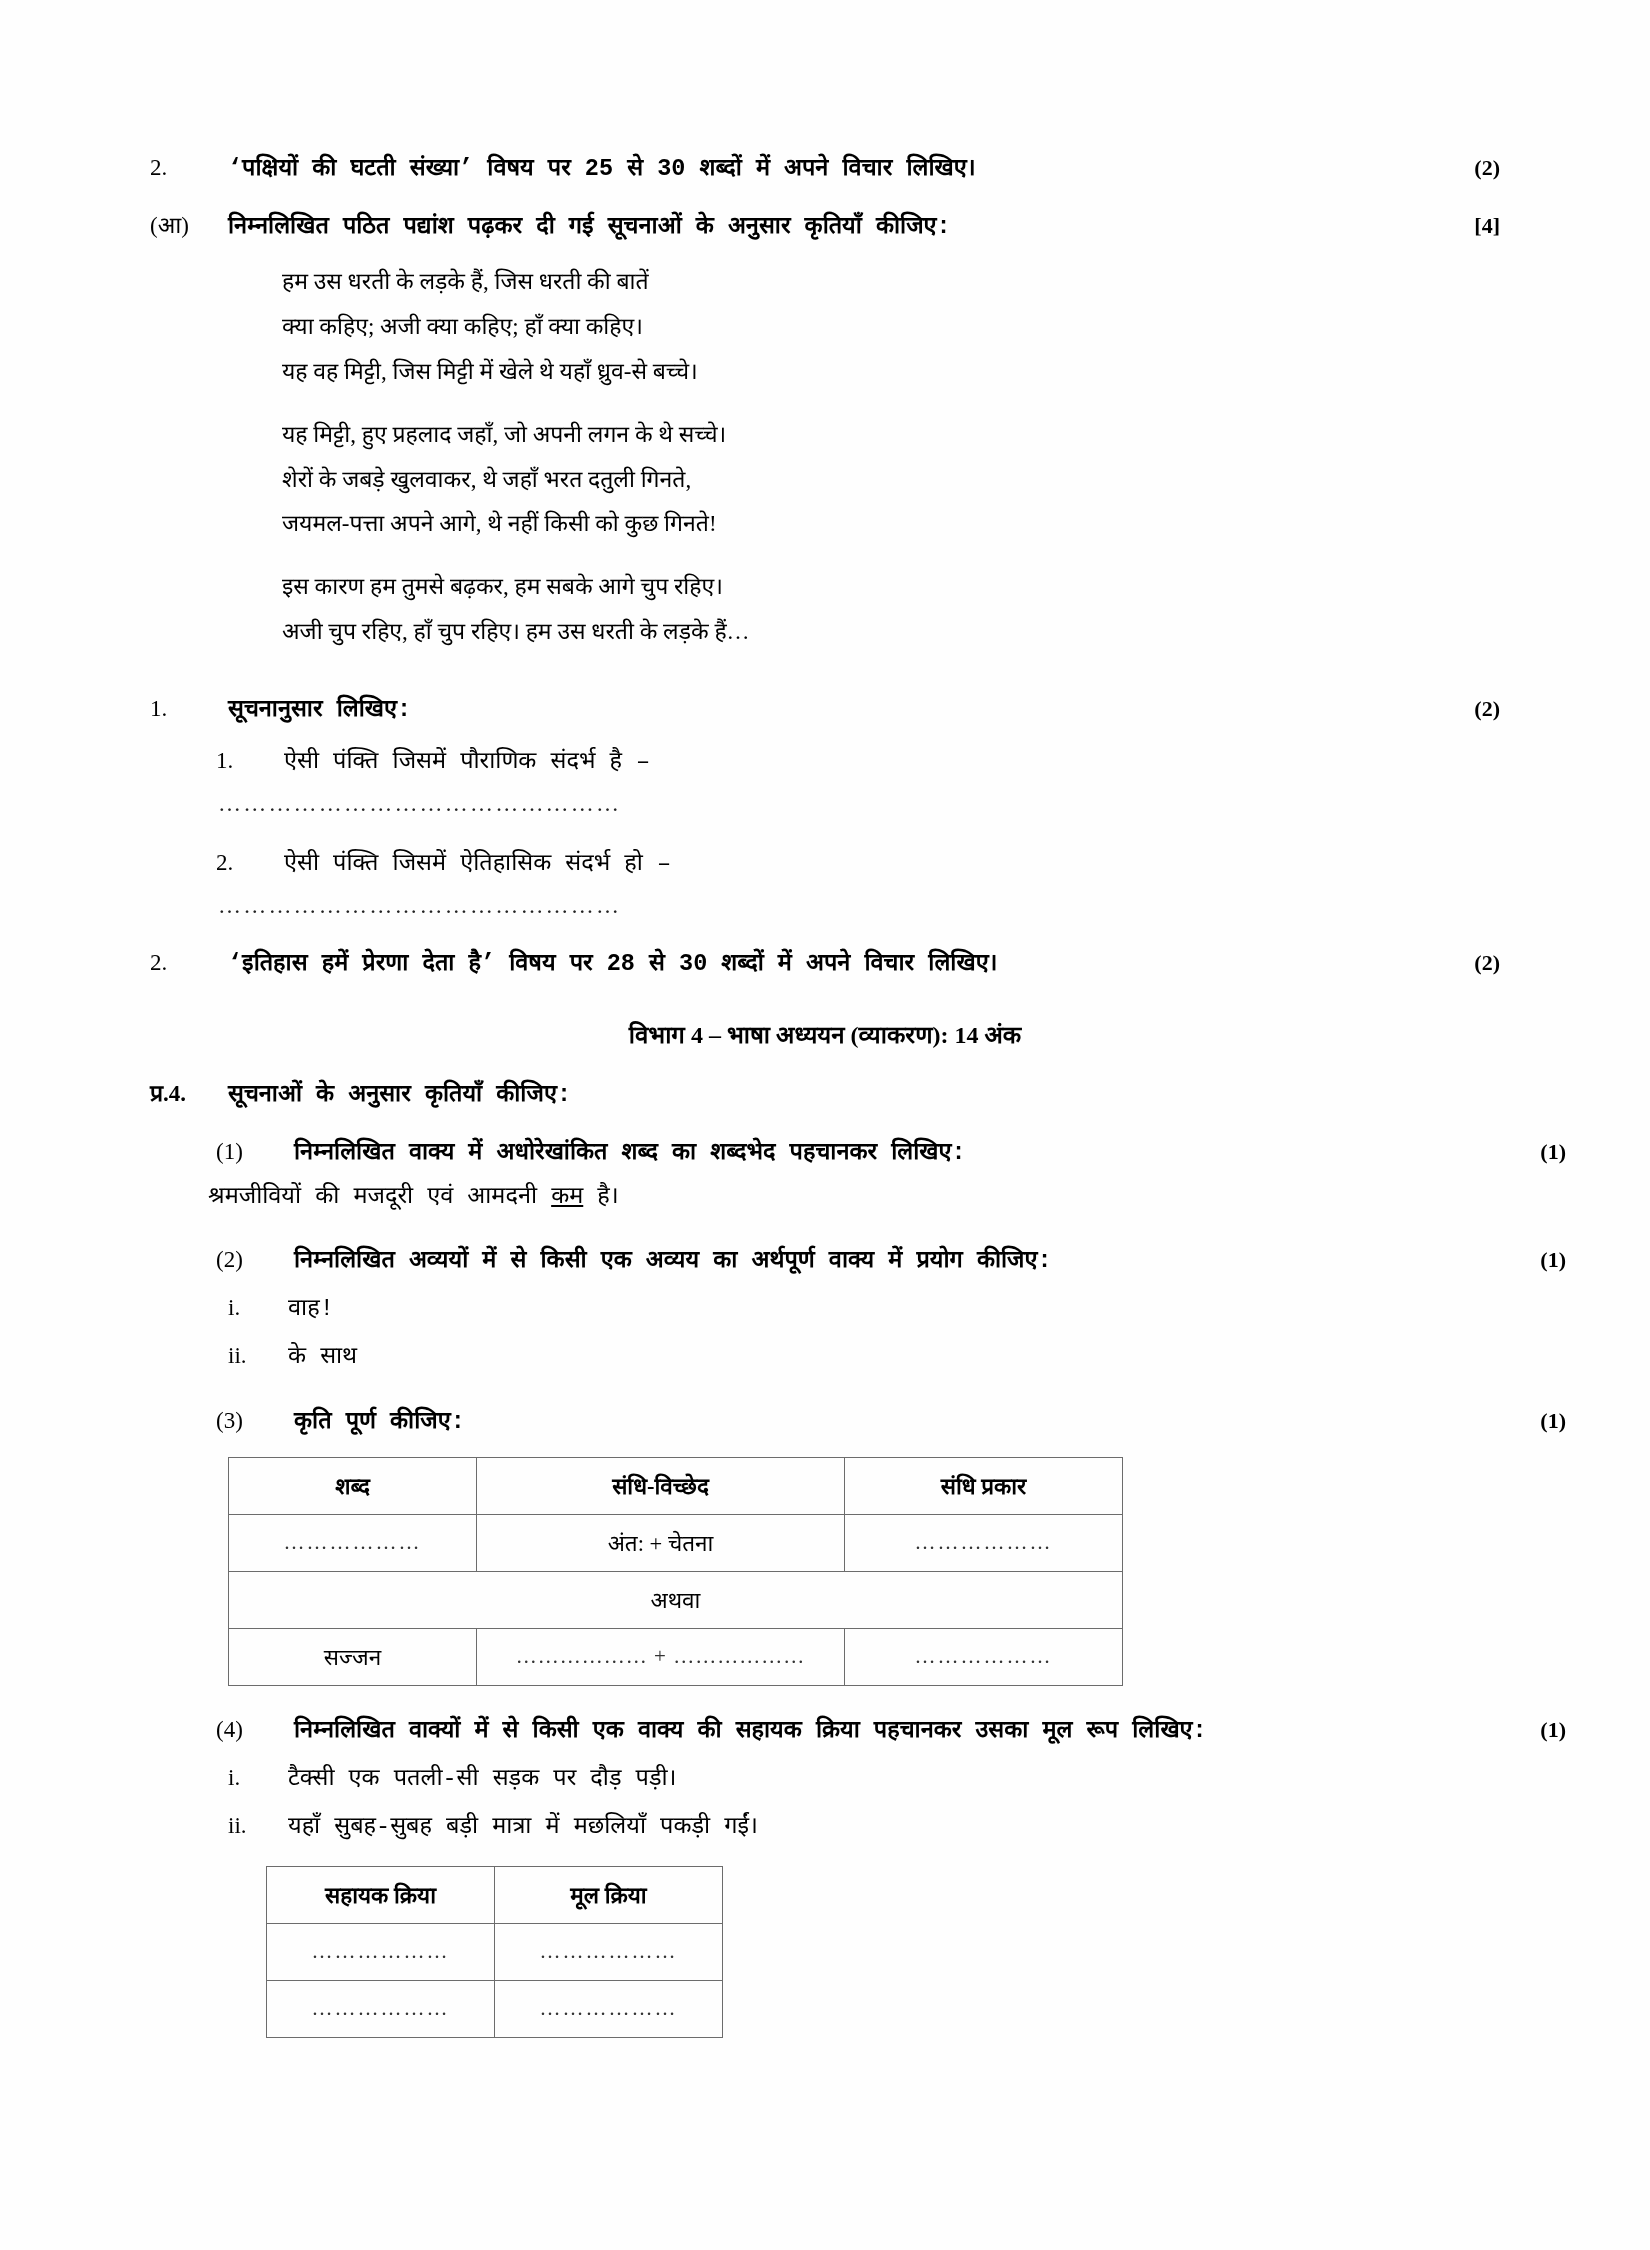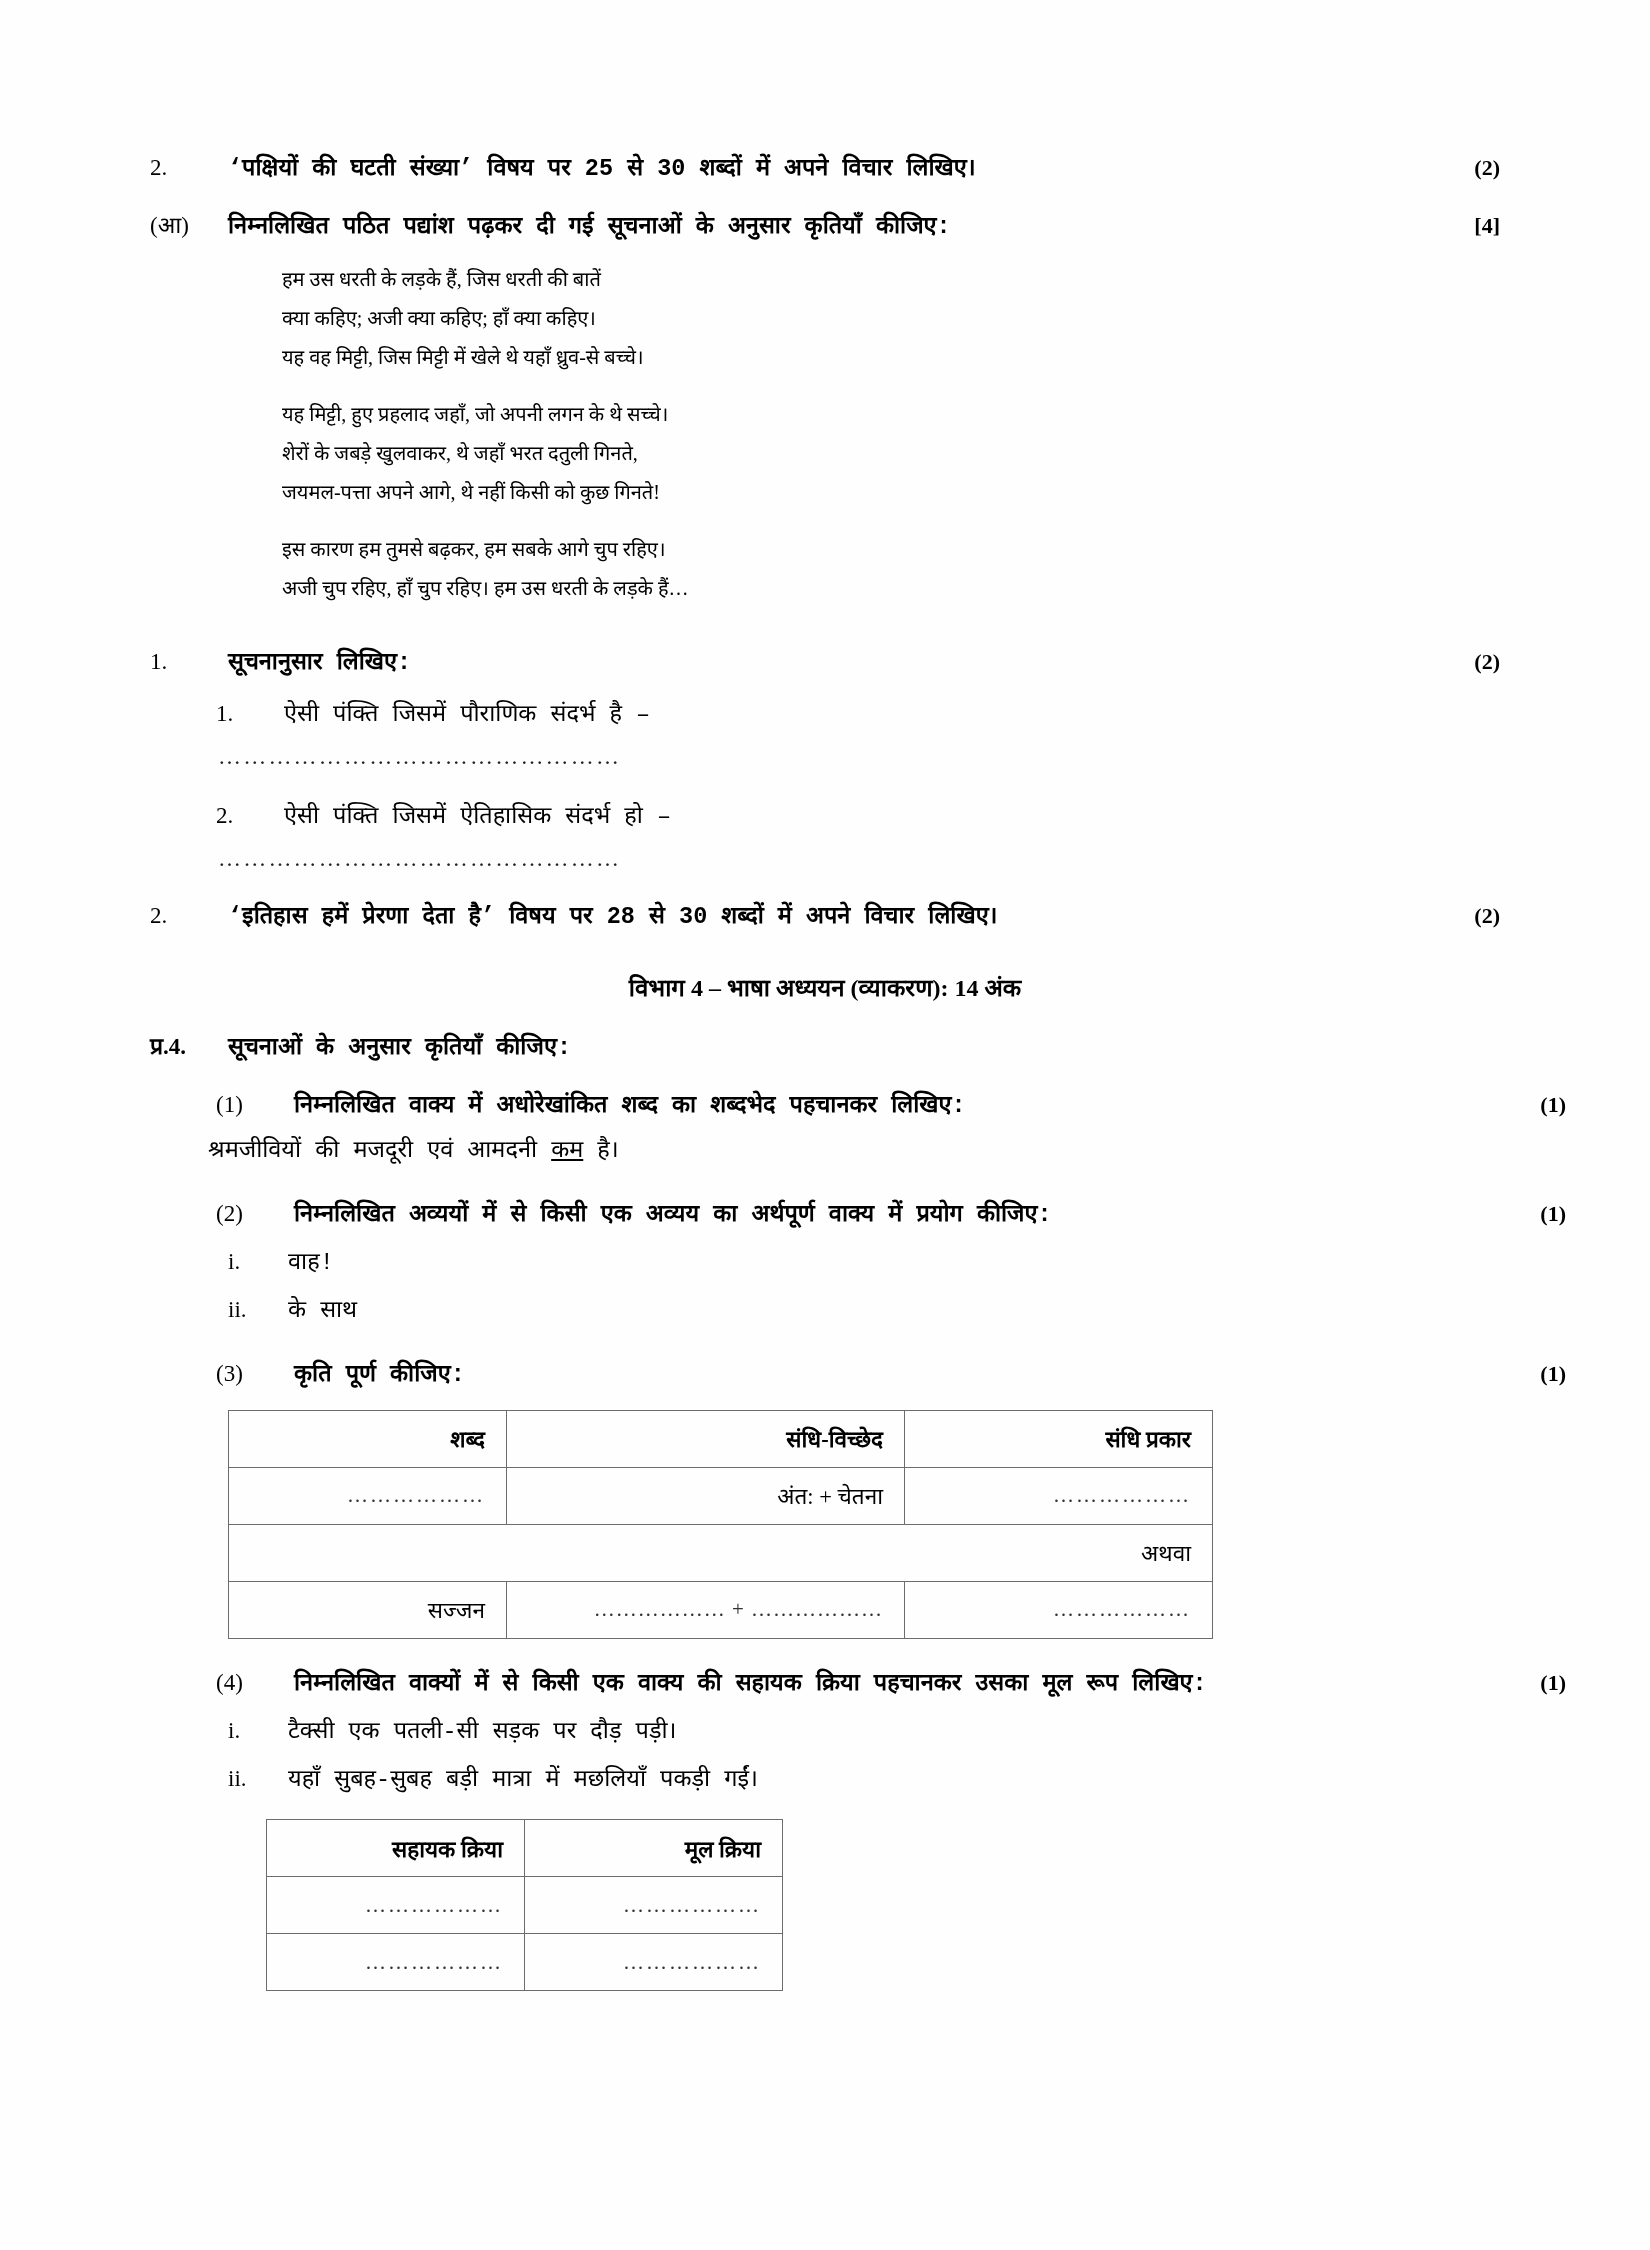--- a/index.html
+++ b/index.html
@@ -64,21 +64,21 @@
     font-size: 22px;
     font-weight: bold;
     line-height: 1.62;
   }
   .bold { font-weight: bold; }
   .u { text-decoration: underline; }
 
   
   .poem {
     margin: 14px 0 10px 132px;
-    font-size: 20px;
+    font-size: 23px;
     line-height: 1.95;
   }
   .poem .stanza { margin-bottom: 18px; }
   .poem .stanza:last-child { margin-bottom: 0; }
 
   
   .subrow {
     display: flex;
     align-items: flex-start;
     margin-left: 66px;
@@ -107,23 +107,23 @@
   }
 
   
   table.grid {
     border-collapse: collapse;
     font-size: 22.5px;
     table-layout: fixed;
   }
   table.grid td, table.grid th {
     border: 1.6px solid #6c6c6c;
-    text-align: right;
+    text-align: center;
     vertical-align: middle;
-    padding: 8px 21px;
+    padding: 8px 6px;
     font-weight: normal;
   }
   table.grid th {
     font-weight: bold;
     height: 40px;
   }
   table.grid td { height: 40px; }
   .cell-dots { letter-spacing: 2px; color: #333; font-size: 21px; }
 
   .tbl-sandhi { width: 855px; margin: 16px 0 0 78px; }

